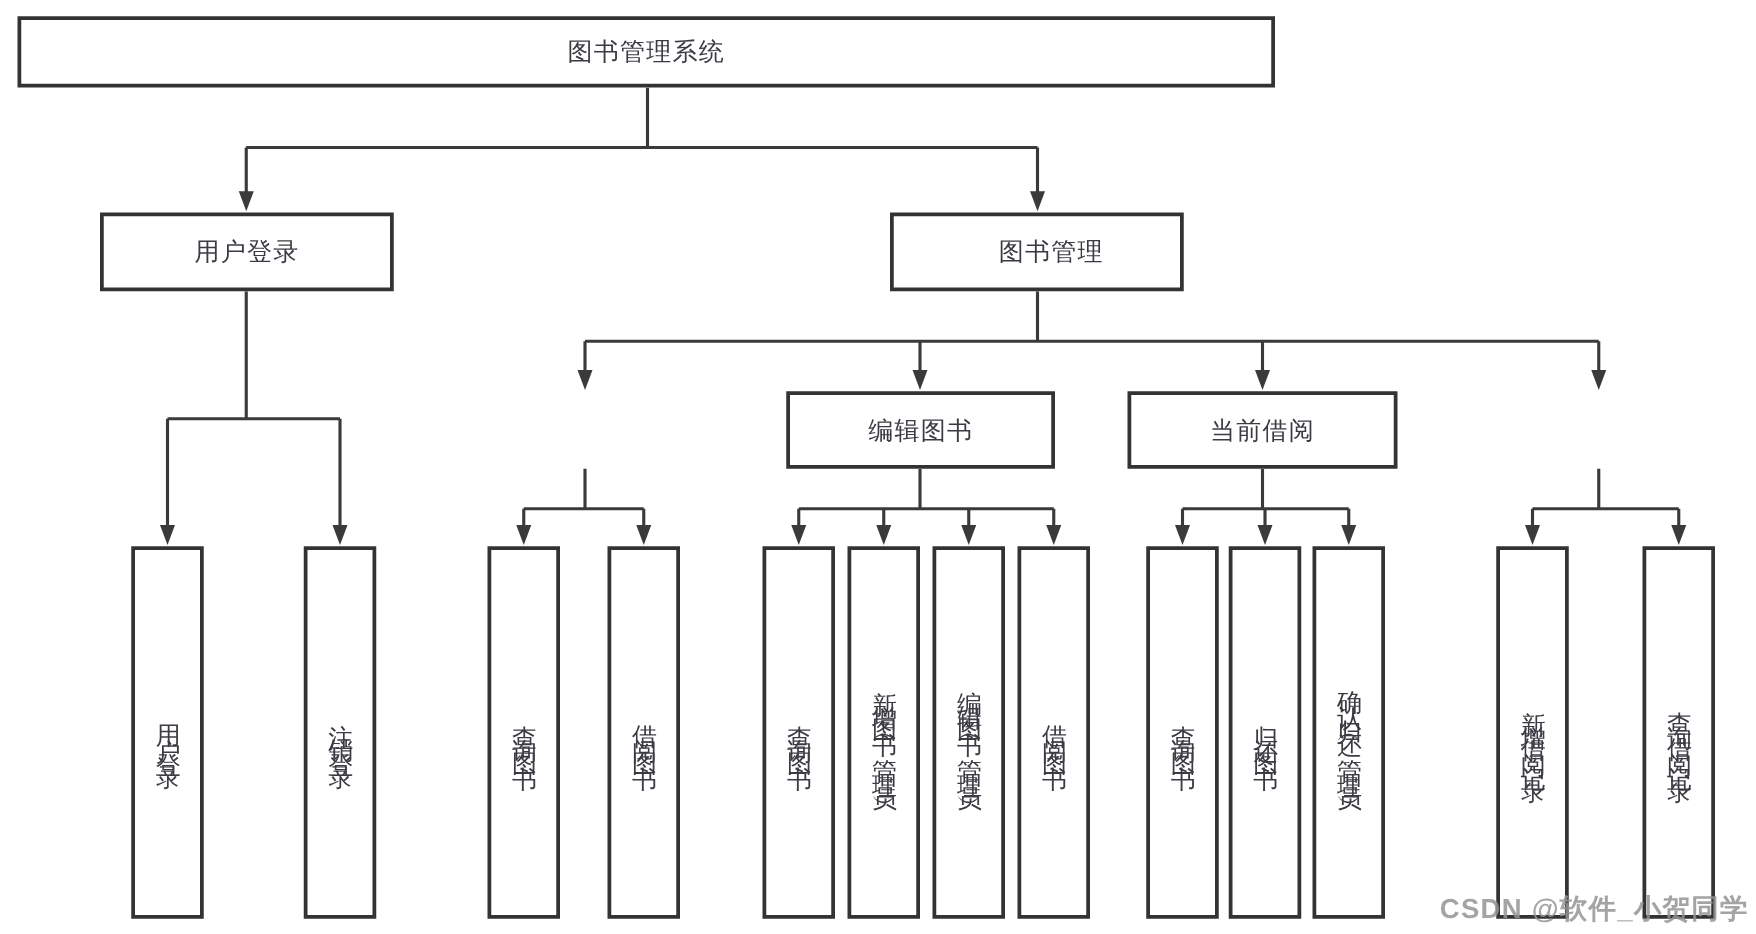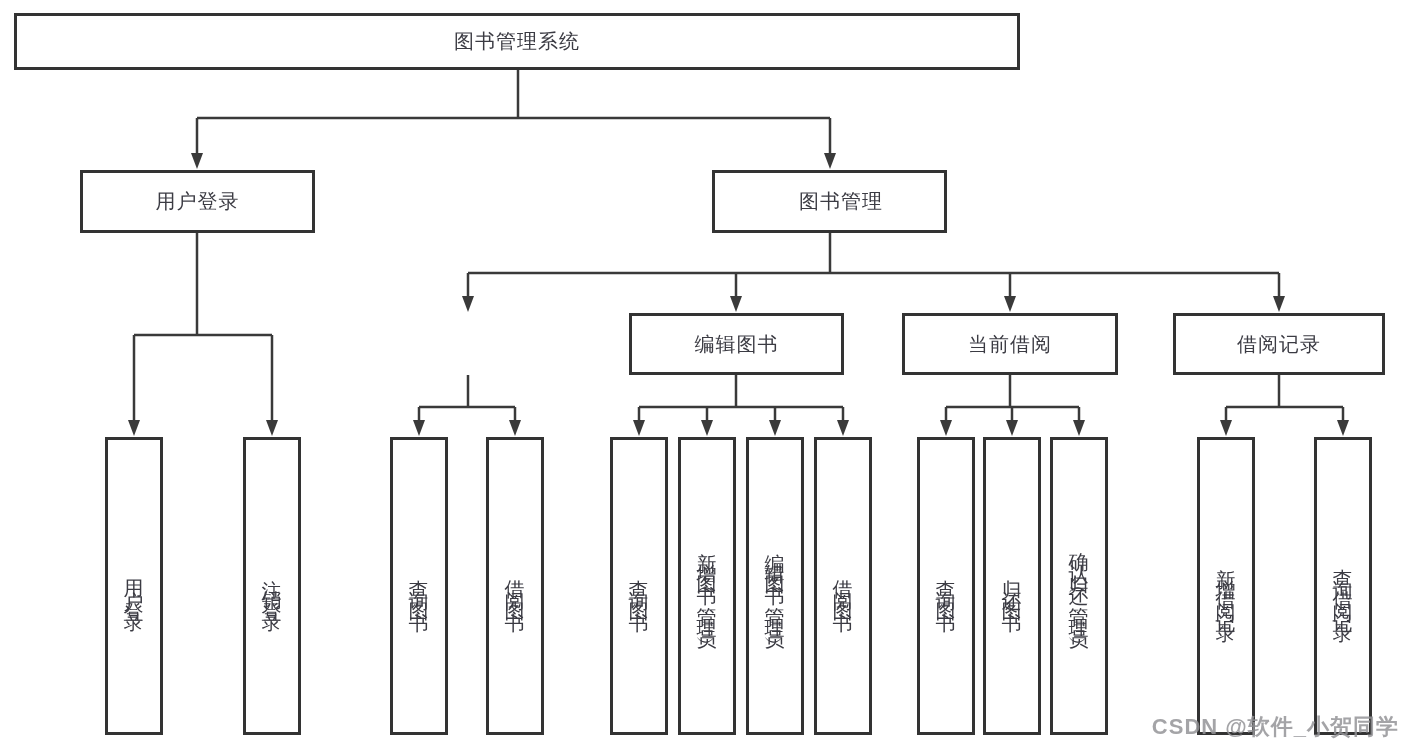--- a/index.html
+++ b/index.html
@@ -126,21 +126,20 @@
     </g>
   </svg>
 
   <div class="node hbox" style="left:14px; top:13px; width:1006px; height:57px;">图书管理系统</div>
 
   <div class="node hbox" style="left:80px; top:170px; width:235px; height:63px;">用户登录</div>
   <div class="node hbox" style="left:712px; top:170px; width:235px; height:63px;padding-left:23px;">图书管理</div>
 
   <div class="node hbox" style="left:629px; top:313px; width:215px; height:62px;">编辑图书</div>
   <div class="node hbox" style="left:902px; top:313px; width:216px; height:62px;">当前借阅</div>
-  <div class="node hbox" style="left:1173px; top:313px; width:212px; height:62px;">借阅记录</div>
 
   <div class="node vbox" style="left:105px; top:437px; width:58px; height:298px;">用户登录</div>
   <div class="node vbox" style="left:243px; top:437px; width:58px; height:298px;">注销登录</div>
 
   <div class="node vbox" style="left:390px; top:437px; width:58px; height:298px;">查询图书</div>
   <div class="node vbox" style="left:486px; top:437px; width:58px; height:298px;">借阅图书</div>
 
   <div class="node vbox" style="left:610px; top:437px; width:58px; height:298px;">查询图书</div>
   <div class="node vbox" style="left:678px; top:437px; width:58px; height:298px;">新增图书（管理员）</div>
   <div class="node vbox" style="left:746px; top:437px; width:58px; height:298px;">编辑图书（管理员）</div>

